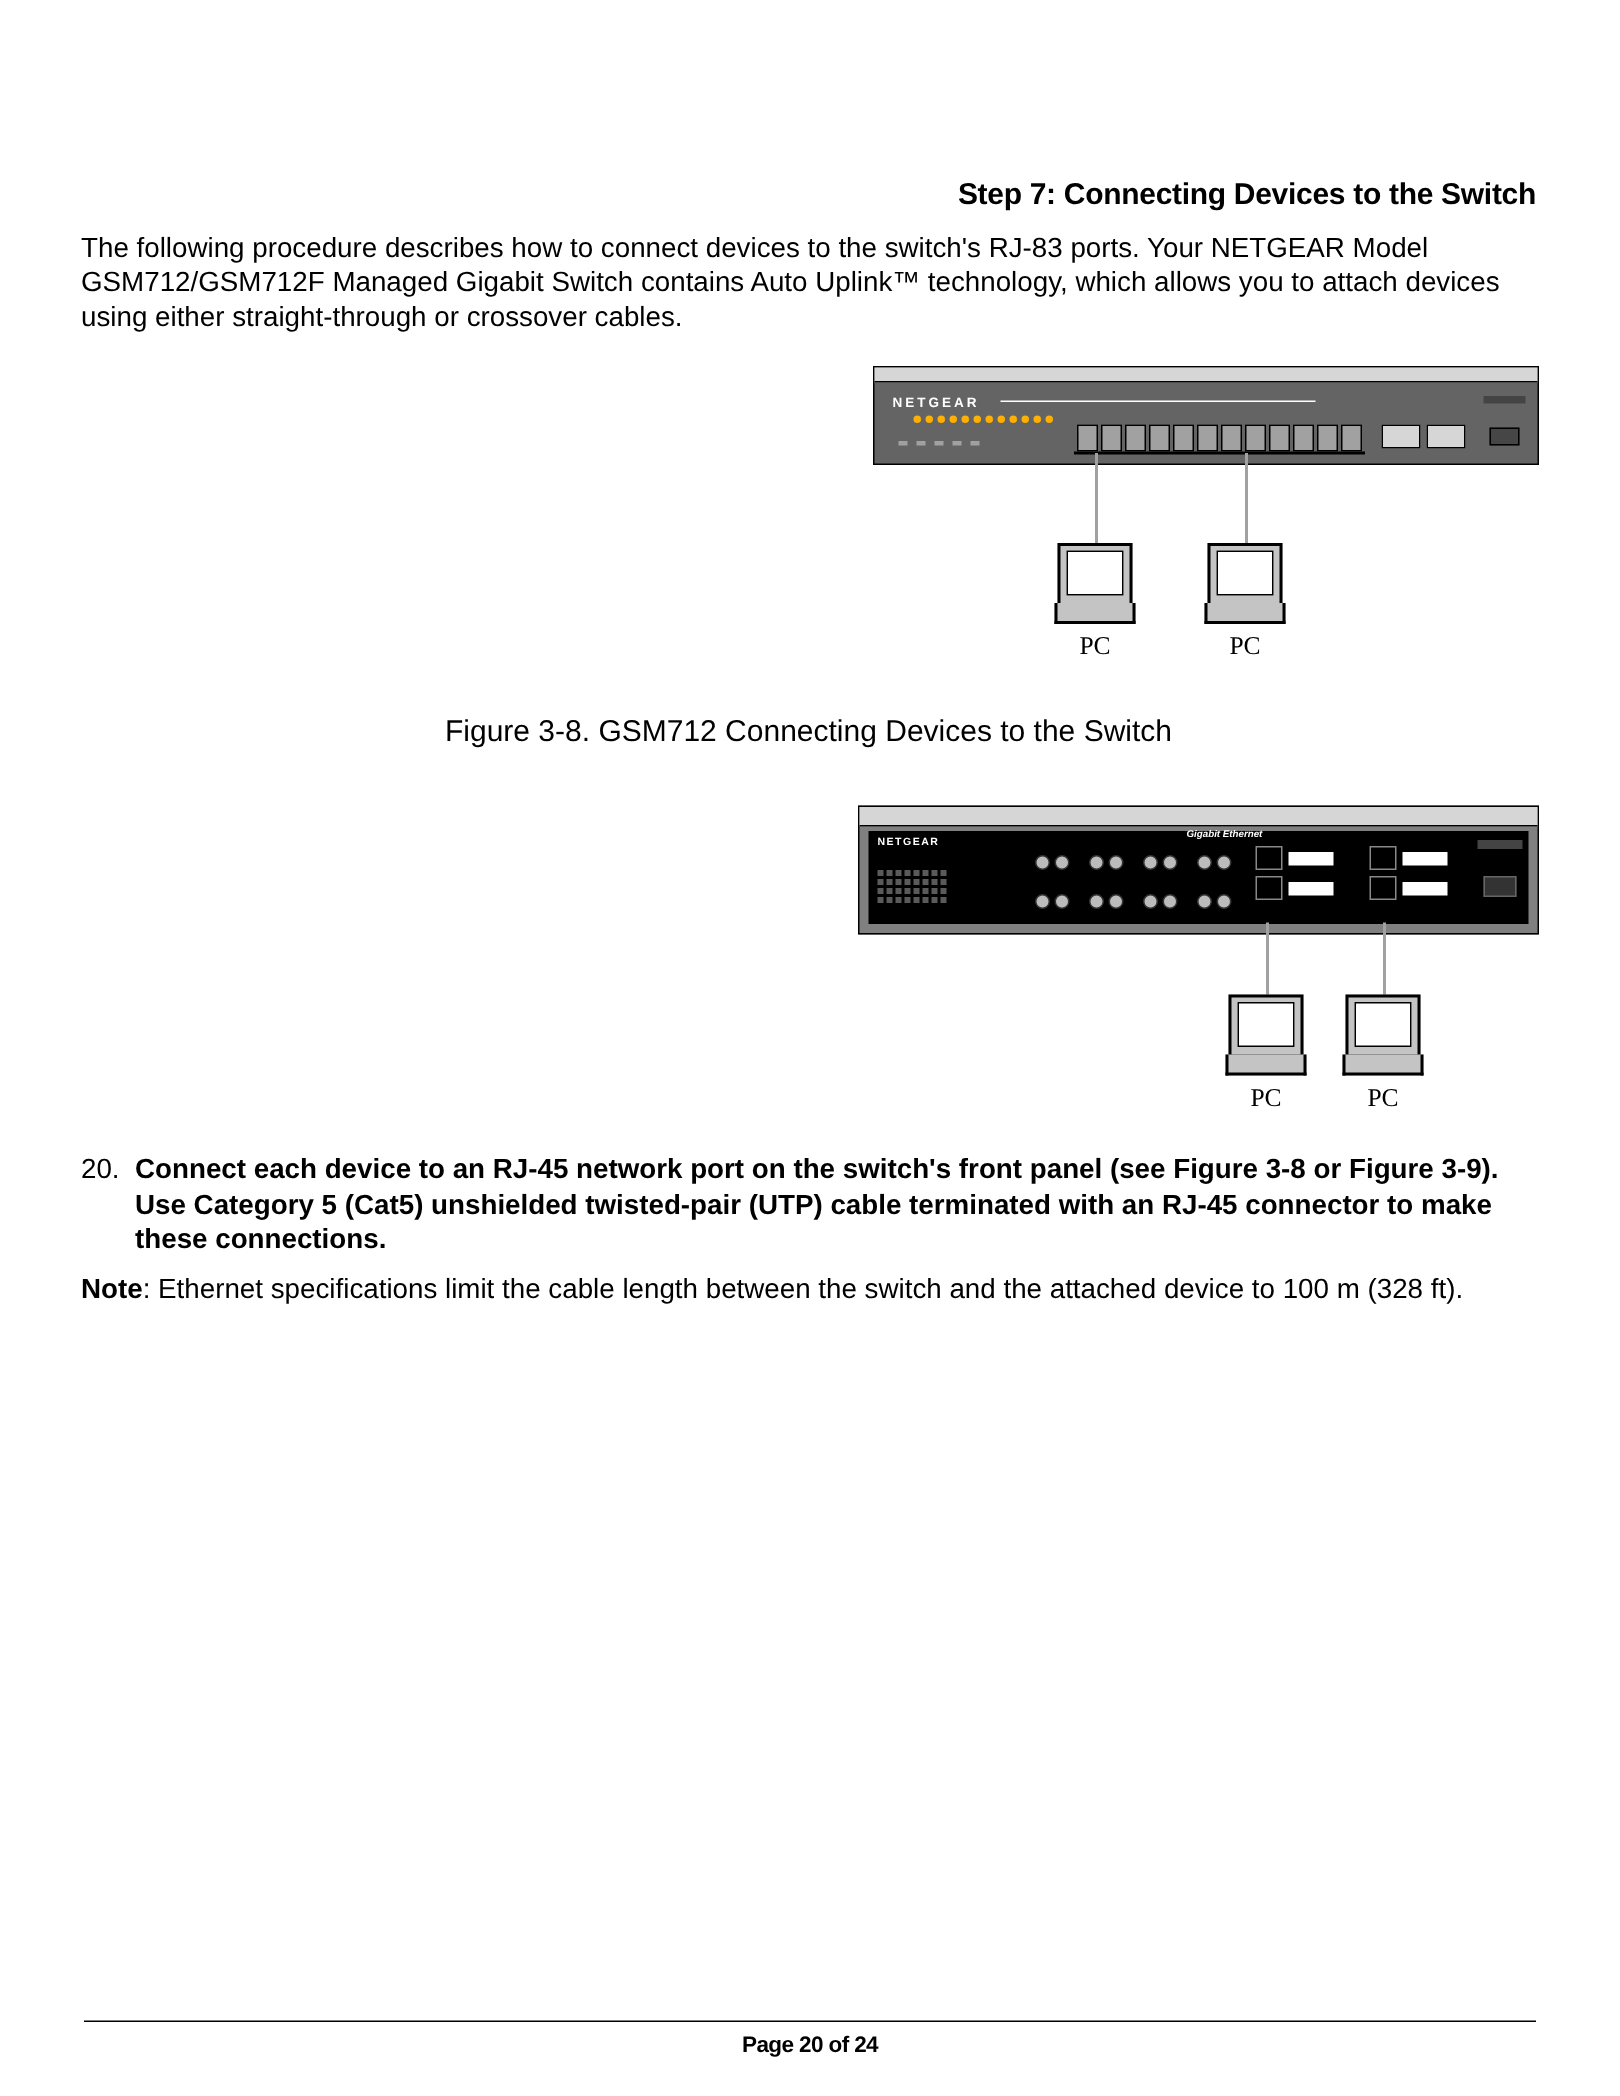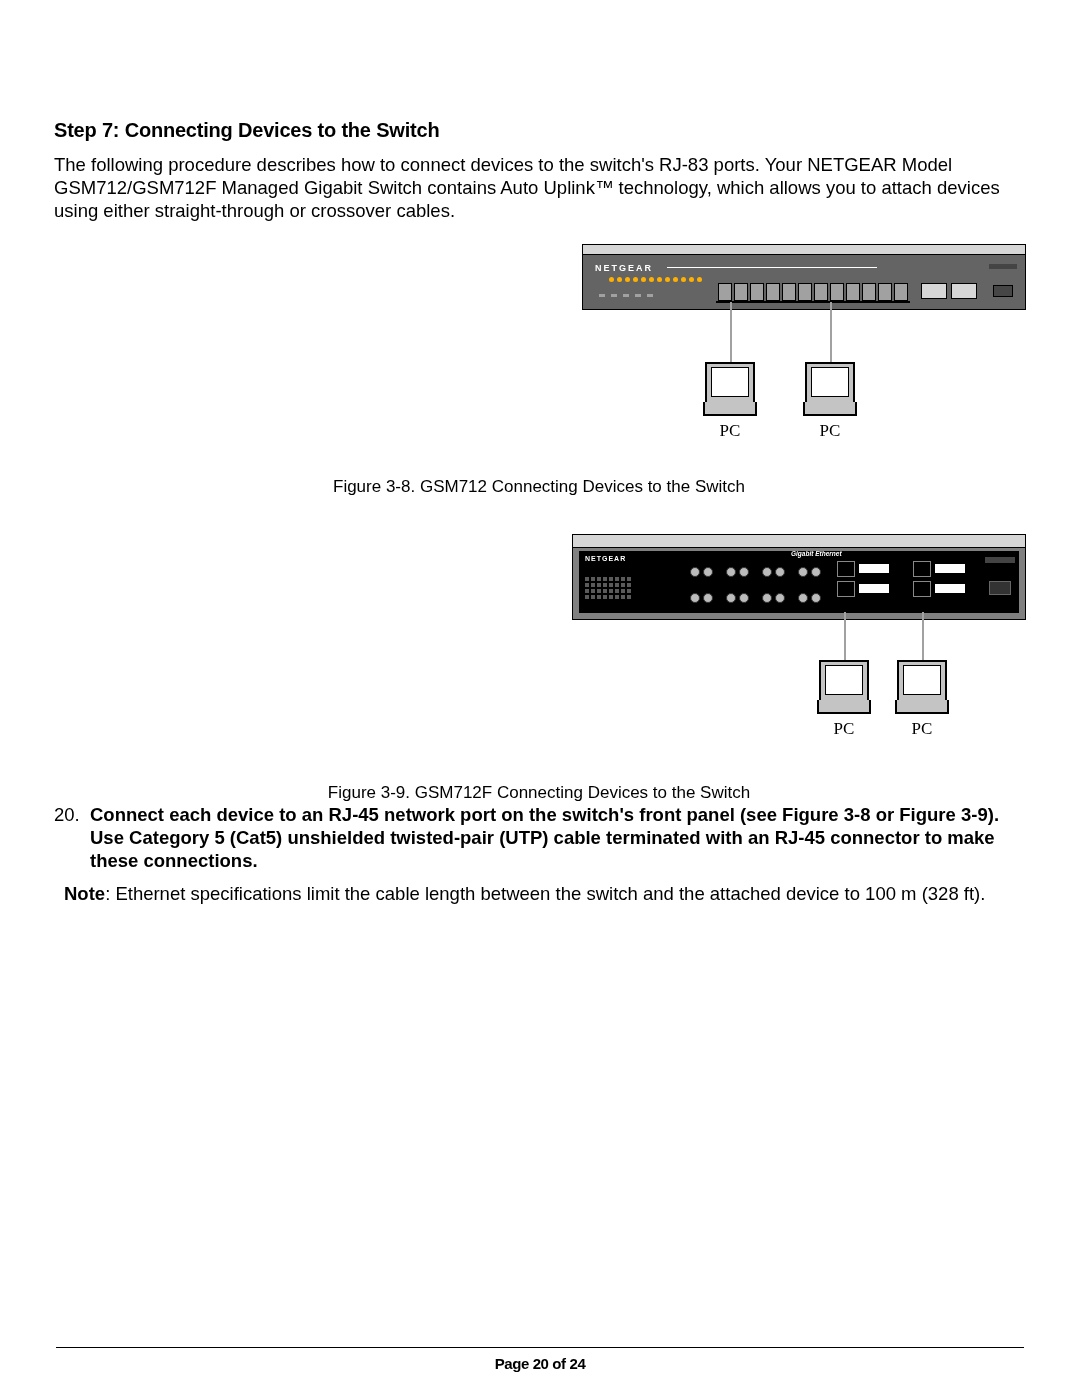--- a/index.html
+++ b/index.html
@@ -16,34 +16,35 @@
     height: 1397px;
     position: relative;
     box-sizing: border-box;
     padding: 118px 56px 0 54px;
   }
   h2.heading {
     font-size: 20px;
     font-weight: bold;
     margin: 0 0 10px 0;
     letter-spacing: -0.2px;
+    text-align: right;
   }
   p.body {
     margin: 0 0 8px 0;
   }
   .fig-block {
     margin-top: 22px;
   }
   .fig-wrap {
     display: flex;
     justify-content: flex-end;
   }
   .caption {
     text-align: center;
-    font-size: 17px;
+    font-size: 20px;
     margin-top: 18px;
   }
   
   .switch1 {
     width: 442px;
     height: 64px;
     background: #646464;
     border: 1px solid #000;
     position: relative;
   }
@@ -110,21 +111,21 @@
   .fig2-stage .switch2{top:0;}
   .fig2-stage .cable.c1{left:272px;top:78px;height:50px;}
   .fig2-stage .cable.c2{left:350px;top:78px;height:50px;}
   .fig2-stage .pc.p1{left:244px;top:126px;}
   .fig2-stage .pc.p2{left:322px;top:126px;}
 
   
   .num-block{display:flex;}
   .num-block .num{width:36px;flex:none;}
   .num-block .txt{flex:1;font-weight:bold;}
-  p.note{margin:10px 0 0 10px;}
+  p.note{margin:10px 0 0 0;}
   .note b{font-weight:bold;}
 
   .footer{
     position:absolute;left:56px;right:56px;bottom:26px;
   }
   .footer hr{border:none;border-top:1px solid #000;margin:0 0 8px;}
   .footer .pg{
     text-align:center;font:700 15px/1 Arial;letter-spacing:-0.4px;
   }
 </style>
@@ -316,21 +317,20 @@
         </div>
         <div class="pc p2">
           <div class="mon">
               <div class="screen"></div>
             </div>
             <div class="base"></div>
           <div class="lab">PC</div>
         </div>
       </div>
     </div>
-    <div class="caption">Figure 3-9.  GSM712F Connecting Devices to the Switch</div>
   </div>
 
   <div class="num-block">
     <div class="num">20.</div>
     <div class="txt">Connect each device to an RJ-45 network port on the switch's front panel (see Figure 3-8 or Figure 3-9). Use Category 5 (Cat5) unshielded twisted-pair (UTP) cable terminated with an RJ-45 connector to make these connections.</div>
   </div>
 
   <p class="note">
     <b>Note</b><span>: Ethernet specifications limit the cable length between the switch and the attached device to 100 m (328 ft).</span>
   </p>

